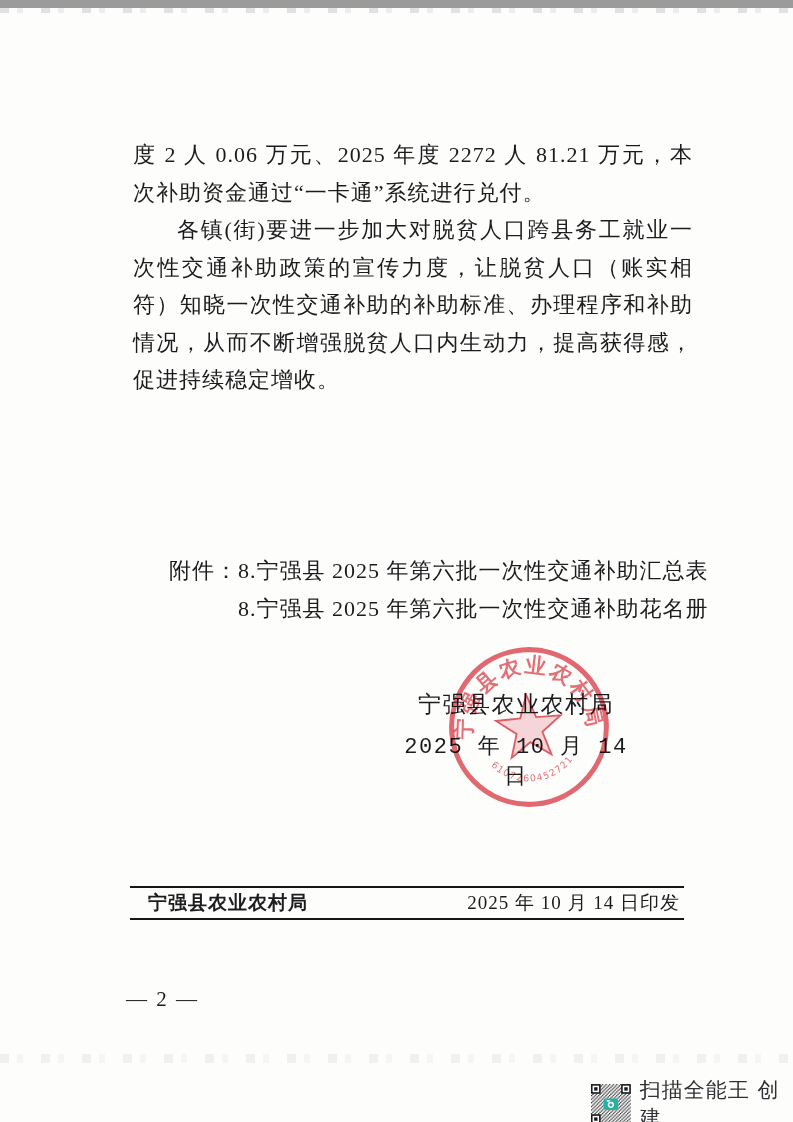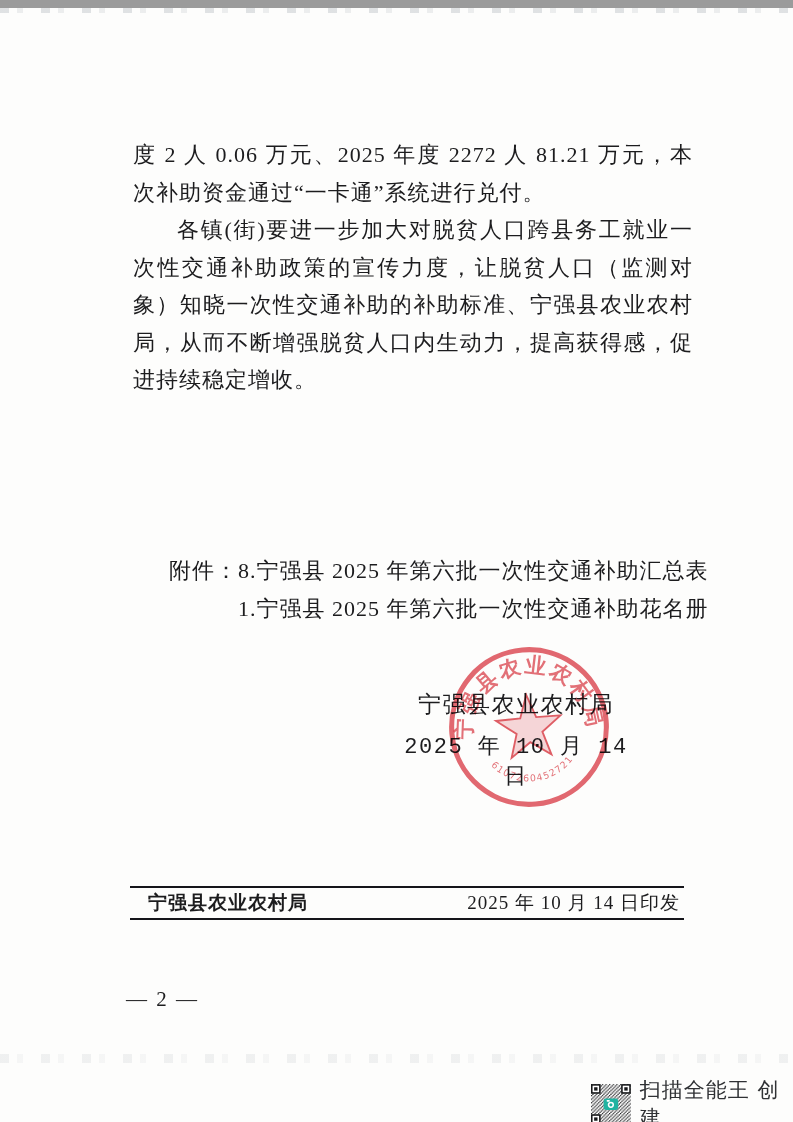--- a/index.html
+++ b/index.html
@@ -85,28 +85,28 @@
 </head>
 <body>
 
 <div class="scan">
 
   <div class="noise top"></div>
   <div class="noise bottom"></div>
 
   <div class="body-text">
     <p class="cont">度 2 人 0.06 万元、2025 年度 2272 人 81.21 万元，本次补助资金通过“一卡通”系统进行兑付。</p>
-    <p class="ind">各镇(街)要进一步加大对脱贫人口跨县务工就业一次性交通补助政策的宣传力度，让脱贫人口（监测对象）知晓一次性交通补助的补助标准、宁强县农业农村局，从而不断增强脱贫人口内生动力，提高获得感，促进持续稳定增收。</p>
+    <p class="ind">各镇(街)要进一步加大对脱贫人口跨县务工就业一次性交通补助政策的宣传力度，让脱贫人口（账实相符）知晓一次性交通补助的补助标准、办理程序和补助情况，从而不断增强脱贫人口内生动力，提高获得感，促进持续稳定增收。</p>
   </div>
 
   <div class="attachments">
     <span class="attach-label">附件：</span>
     <div class="attach-items">
       <div>8.宁强县 2025 年第六批一次性交通补助汇总表</div>
-      <div>1.宁强县 2025 年第六批一次性交通补助花名册</div>
+      <div>8.宁强县 2025 年第六批一次性交通补助花名册</div>
     </div>
   </div>
 
   <div class="signature">
     <div class="sig-agency">宁强县农业农村局</div>
     <div class="sig-date">2025 年 10 月 14 日</div>
   </div>
 
   <svg class="seal" viewBox="0 0 200 200" aria-hidden="true">
     <defs>

